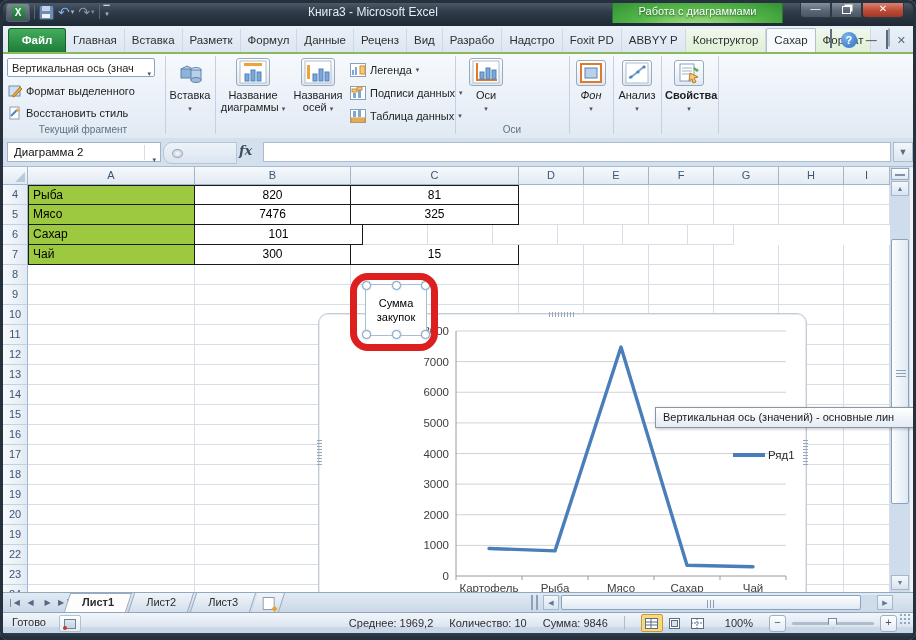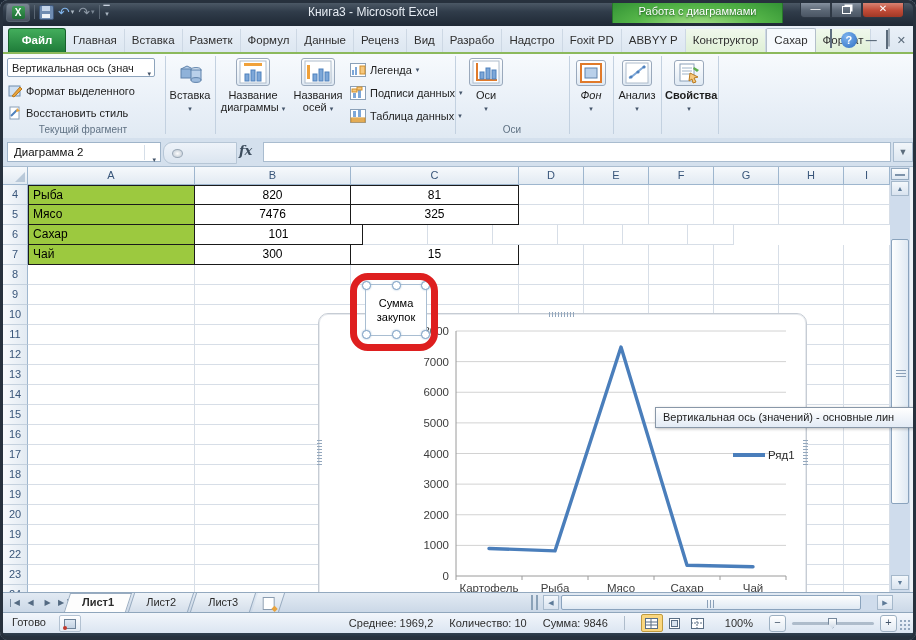--- a/index.html
+++ b/index.html
@@ -152,21 +152,21 @@
   .hbtn{position:absolute;top:2px;width:16px;height:15px;background:linear-gradient(#f4f8fc,#d9e3ef);border:1px solid #a5b8cb;
     box-sizing:border-box;font-size:7px;color:#5d7a98;text-align:center;line-height:13px;}
   .hleft{left:540px;} .hright{left:874px;}
   .htrack{position:absolute;left:556px;top:2px;width:318px;height:15px;background:#cfdcec;}
   .hthumb{position:absolute;left:2px;top:0;width:300px;height:15px;border:1px solid #8aa3bd;border-radius:2px;
     background:linear-gradient(#fdfefe,#dfe9f3);box-sizing:border-box;}
   .h-grip{position:absolute;left:145px;top:4px;width:9px;height:8px;
     background:repeating-linear-gradient(90deg,#8aa0b8 0 1px,transparent 1px 3px);}
 
   
-  .statusbar{position:absolute;left:3px;top:612px;width:910px;height:21px;z-index:7;
+  .statusbar{position:absolute;left:3px;top:612px;width:910px;height:15px;z-index:7;
     background:linear-gradient(#f2f6fb,#dbe5f1);border-top:1px solid #8fa6bc;box-sizing:border-box;font-size:11px;color:#2e2e2e;}
   .mode{position:absolute;left:9px;top:3px;}
   .macro-btn{position:absolute;left:56px;top:2px;width:20px;height:15px;border:1px solid #b3c2d2;border-radius:2px;
     background:linear-gradient(#fff,#e3ebf4);}
   .macro-ic{position:absolute;left:4px;top:3px;width:10px;height:8px;border:1px solid #6f849a;
     background:linear-gradient(#dfe9f3,#c3d2e2);}
   .macro-ic:after{content:"";position:absolute;left:-2px;bottom:-2px;width:4px;height:4px;border-radius:50%;background:#c0392b;}
   .sb-right{position:absolute;right:16px;top:0;height:20px;display:flex;align-items:center;gap:16px;}
   .sb-sep{width:1px;height:14px;background:#aebccb;}
   .views{display:flex;gap:1px;}

